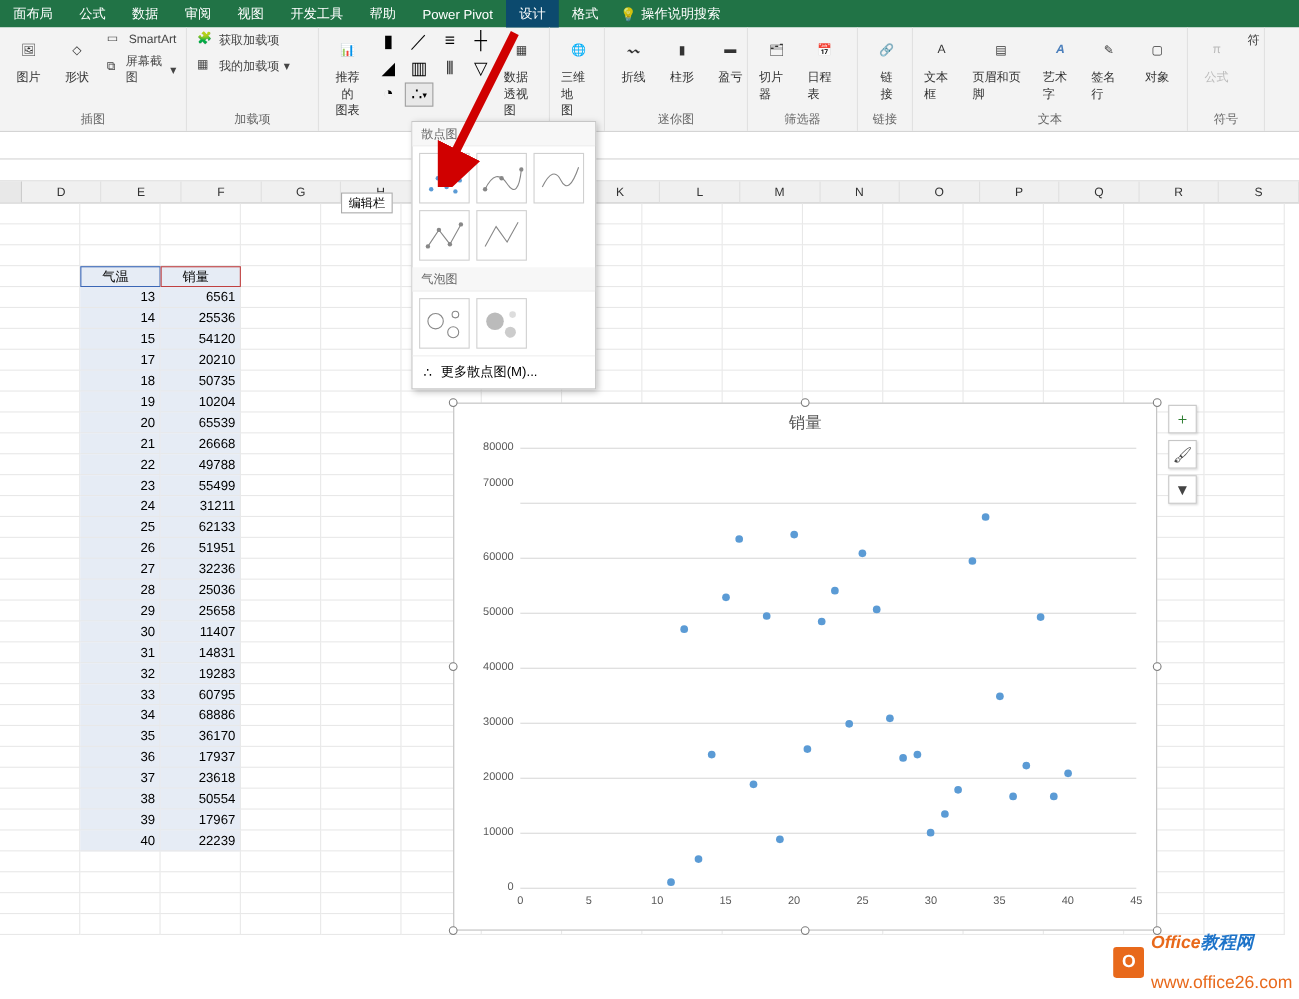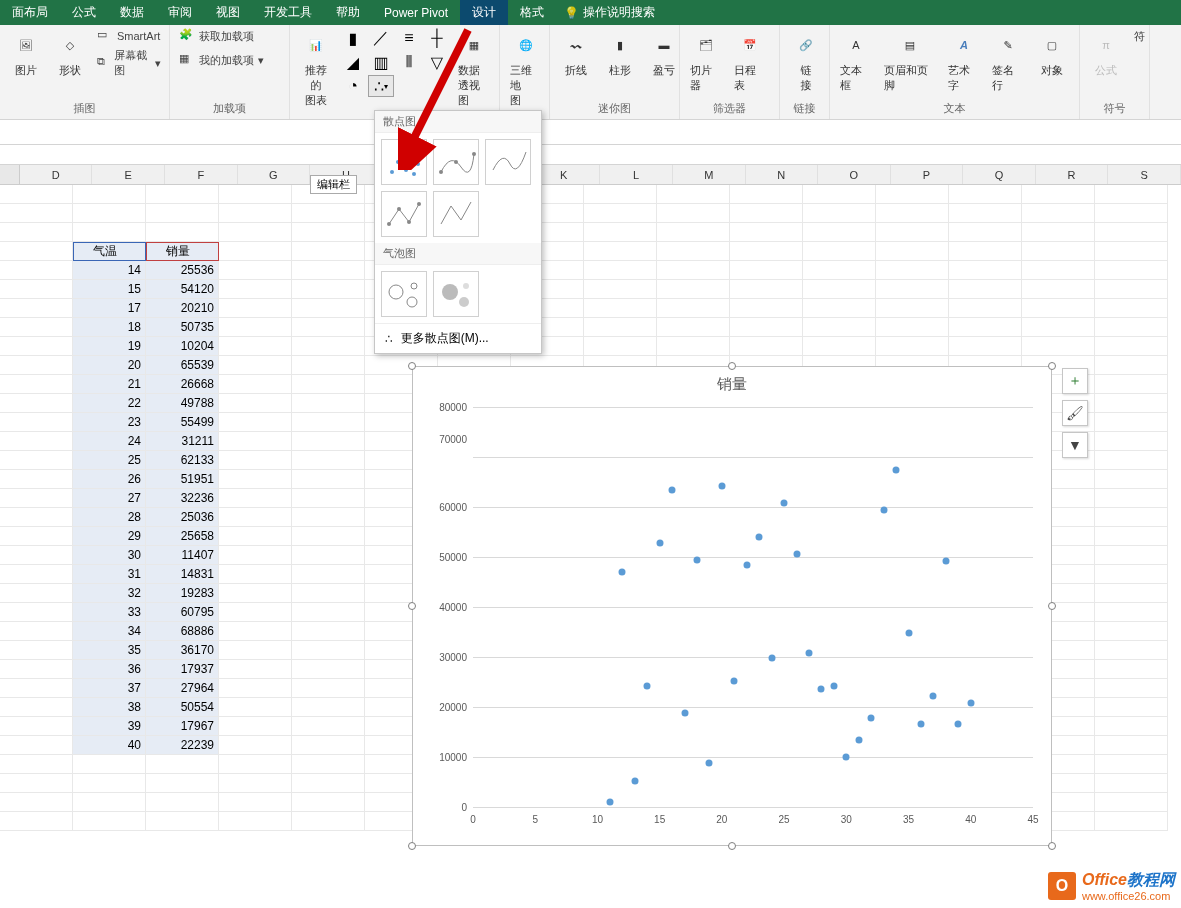--- a/index.html
+++ b/index.html
@@ -68,21 +68,21 @@
 
 
 .side-btns { position:absolute; left:1062px; top:368px; display:flex; flex-direction:column; gap:6px; }
 .side-btn { width:26px; height:26px; border:1px solid #c6c6c6; background:#fff; display:flex; align-items:center; justify-content:center; cursor:pointer; font-size:14px; color:#444; box-shadow:1px 1px 2px rgba(0,0,0,.15);}
 
 
 .watermark { position:absolute; right:6px; bottom:6px; display:flex; align-items:center; gap:6px; font-size:12px; }
 .watermark .logo { width:28px; height:28px; background:#e8691b; display:flex; align-items:center; justify-content:center; color:#fff; font-weight:bold; font-size:16px; border-radius:3px;}
 .watermark .t1 { color:#1e74c9; font-weight:bold; font-style:italic; font-size:16px;}
 .watermark .t1 b { color:#e8691b; font-style:italic;}
-.watermark .t2 { color:#e8691b; font-size:11px; display:block; line-height:1;}
+.watermark .t2 { color:#e8691b; font-size:16px; display:block; line-height:1;margin-top:18px;}
 </style>
 </head>
 <body>
 
 <div class="ribbon-tabs">
   <div class="tab">面布局</div>
   <div class="tab">公式</div>
   <div class="tab">数据</div>
   <div class="tab">审阅</div>
   <div class="tab">视图</div>
@@ -381,20 +381,38 @@
       <div class="cell"></div>
       <div class="cell"></div>
       <div class="cell"></div>
       <div class="cell"></div>
       <div class="cell"></div>
       <div class="cell"></div>
       <div class="cell"></div>
     </div>
     <div class="row">
       <div class="cell"></div>
+      <div class="cell selection-temp">13</div>
+      <div class="cell selection-sales">6561</div>
+      <div class="cell"></div>
+      <div class="cell"></div>
+      <div class="cell"></div>
+      <div class="cell"></div>
+      <div class="cell"></div>
+      <div class="cell"></div>
+      <div class="cell"></div>
+      <div class="cell"></div>
+      <div class="cell"></div>
+      <div class="cell"></div>
+      <div class="cell"></div>
+      <div class="cell"></div>
+      <div class="cell"></div>
+    </div>
+    <div class="row">
+      <div class="cell"></div>
       <div class="cell selection-temp">14</div>
       <div class="cell selection-sales">25536</div>
       <div class="cell"></div>
       <div class="cell"></div>
       <div class="cell"></div>
       <div class="cell"></div>
       <div class="cell"></div>
       <div class="cell"></div>
       <div class="cell"></div>
       <div class="cell"></div>
@@ -778,21 +796,21 @@
       <div class="cell"></div>
       <div class="cell"></div>
       <div class="cell"></div>
       <div class="cell"></div>
       <div class="cell"></div>
       <div class="cell"></div>
     </div>
     <div class="row">
       <div class="cell"></div>
       <div class="cell selection-temp">37</div>
-      <div class="cell selection-sales">27964</div>
+      <div class="cell selection-sales">23618</div>
       <div class="cell"></div>
       <div class="cell"></div>
       <div class="cell"></div>
       <div class="cell"></div>
       <div class="cell"></div>
       <div class="cell"></div>
       <div class="cell"></div>
       <div class="cell"></div>
       <div class="cell"></div>
       <div class="cell"></div>

